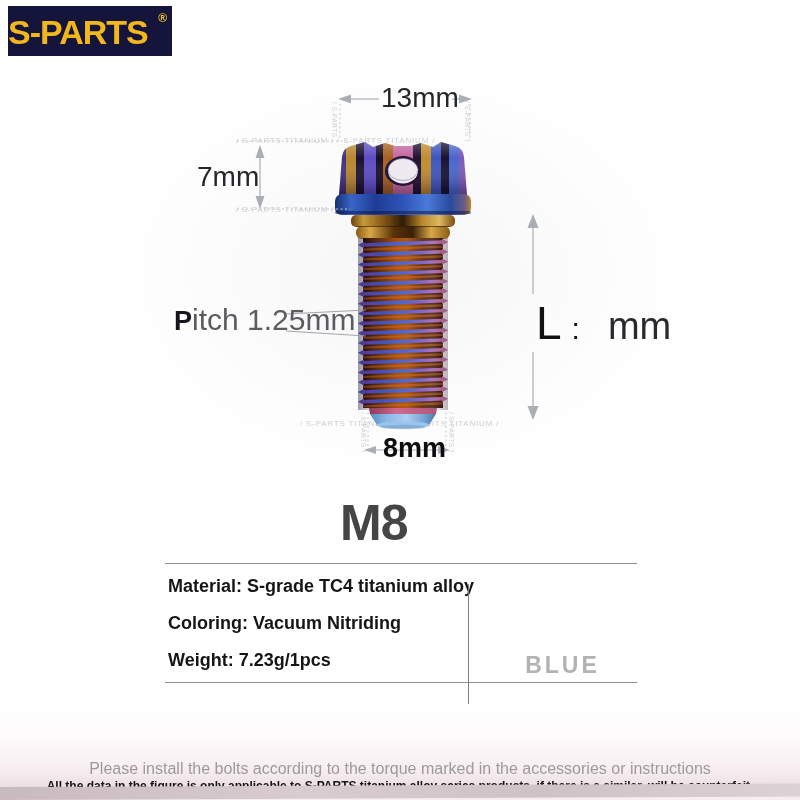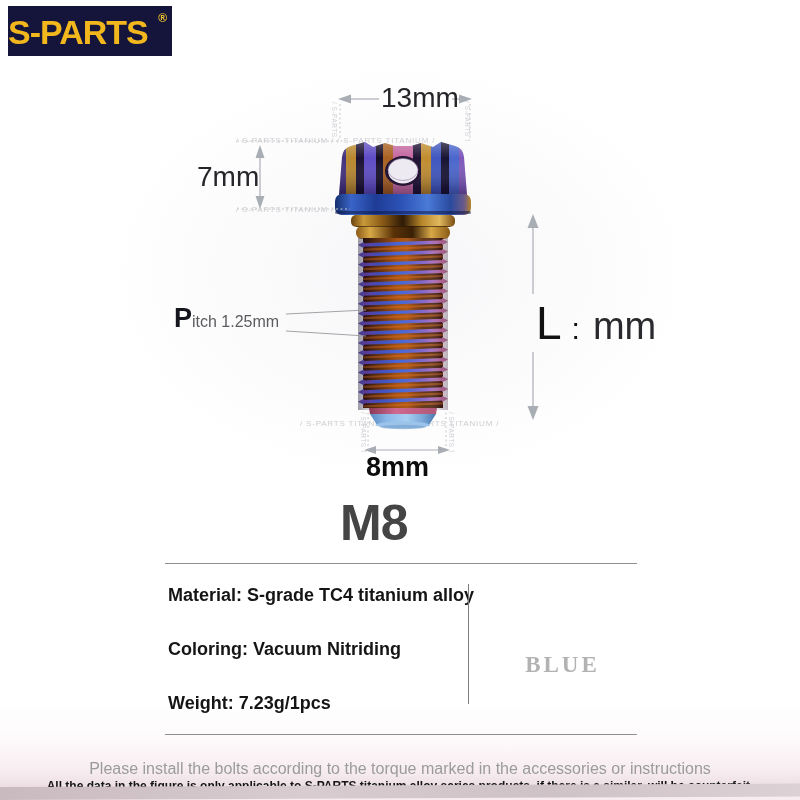--- a/index.html
+++ b/index.html
@@ -19,37 +19,37 @@
   
   .wm{position:absolute;color:#cdced2;font-size:8px;letter-spacing:.8px;white-space:nowrap;}
   .wm-v{position:absolute;color:#cfd0d4;font-size:6.5px;letter-spacing:.5px;writing-mode:vertical-rl;
         white-space:nowrap;overflow:hidden;}
   
   .dim{position:absolute;color:#26262a;}
   .dim-13{left:381px;top:82px;font-size:28px;}
   .dim-7{left:197px;top:161px;font-size:28px;text-align:right;}
   .pitch{left:174px;top:303px;}
   .pitch .p{font-size:27px;font-weight:700;color:#15151f;}
-  .pitch .rest{font-size:16px;color:#5c5c60;}
+  .pitch .rest{font-size:30px;color:#5c5c60;}
   .len{left:536px;top:296px;display:flex;align-items:baseline;}
   .len .l{font-size:46px;font-weight:400;color:#111;}
   .len .colon{font-size:30px;color:#111;margin:0 12px 0 10px;}
   .len .val{font-size:58px;font-weight:700;color:#000;letter-spacing:-2px;}
-  .len .unit{font-size:38px;color:#2a2a2e;margin-left:1px;}
-  .dim-8{left:366px;top:452px;width:80px;text-align:left;font-size:27px;font-weight:700;color:#0c0c0c;}
+  .len .unit{font-size:38px;color:#2a2a2e;margin-left:16px;}
+  .dim-8{left:366px;top:433px;width:80px;text-align:right;font-size:27px;font-weight:700;color:#0c0c0c;}
   .size-code{position:absolute;left:340px;top:494px;width:120px;
              font-size:50px;font-weight:700;color:#454545;letter-spacing:-1px;}
   
-  .specs{position:absolute;left:165px;top:563px;width:472px;height:172px;
+  .specs{position:absolute;left:165px;top:563px;width:472px;height:120px;
          border-top:1px solid #8f8f8f;border-bottom:1px solid #8f8f8f;
          display:flex;flex-direction:column;justify-content:space-around;padding:4px 0 4px 3px;}
   .spec-row{font-size:18px;font-weight:700;color:#151515;line-height:1;}
   .spec-divider{position:absolute;left:468px;top:584px;height:120px;width:1px;background:#7d7d7d;}
   .color-label{position:absolute;left:505px;top:652px;width:115px;text-align:center;
-               font-size:23px;font-weight:700;color:#b2b2b2;letter-spacing:3px;font-family:Liberation Serif, serif;}
+               font-size:23px;font-weight:700;color:#b2b2b2;letter-spacing:3px;}
   
   .pink-wash{position:absolute;left:0;right:0;bottom:13px;height:46px;
              background:linear-gradient(180deg,rgba(244,232,236,0) 0%,rgba(243,230,234,.5) 65%,rgba(235,221,226,.9) 100%);}
   .notice{position:absolute;left:0;right:0;top:760px;text-align:center;
           font-size:16px;color:#9b9b9b;}
   .disclaimer{position:absolute;left:0;right:0;top:779px;text-align:center;
           font-size:12px;font-weight:700;color:#141414;}
   .bottom-bar{position:absolute;left:0;right:0;bottom:0;height:13px;
           background:linear-gradient(92deg,#c9bac0 0%,#d8ccd0 38%,#cfc2c7 68%,#dcd1d5 100%);
           transform:skewY(-0.25deg);transform-origin:left bottom;}

